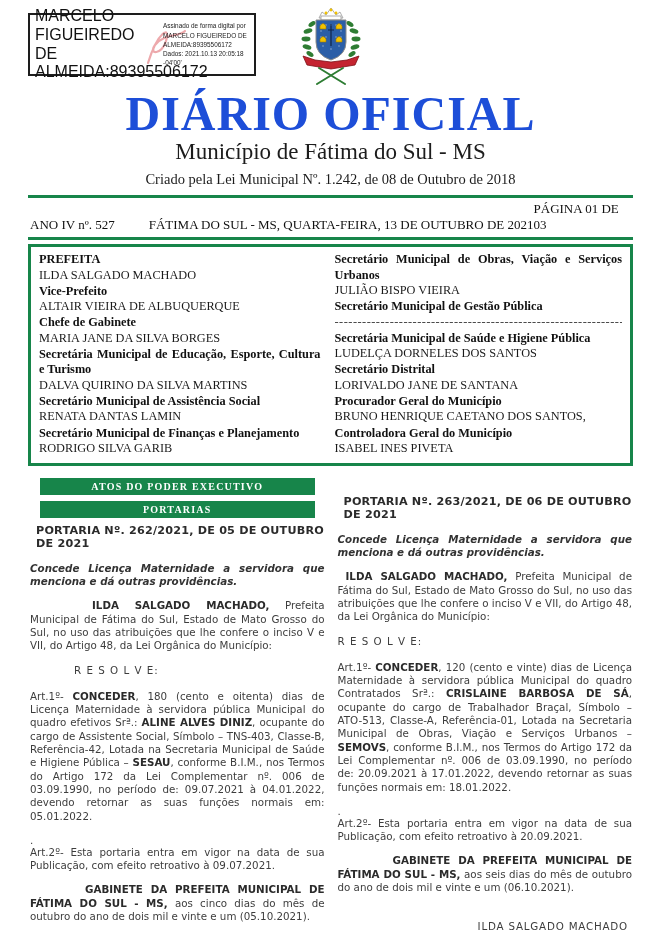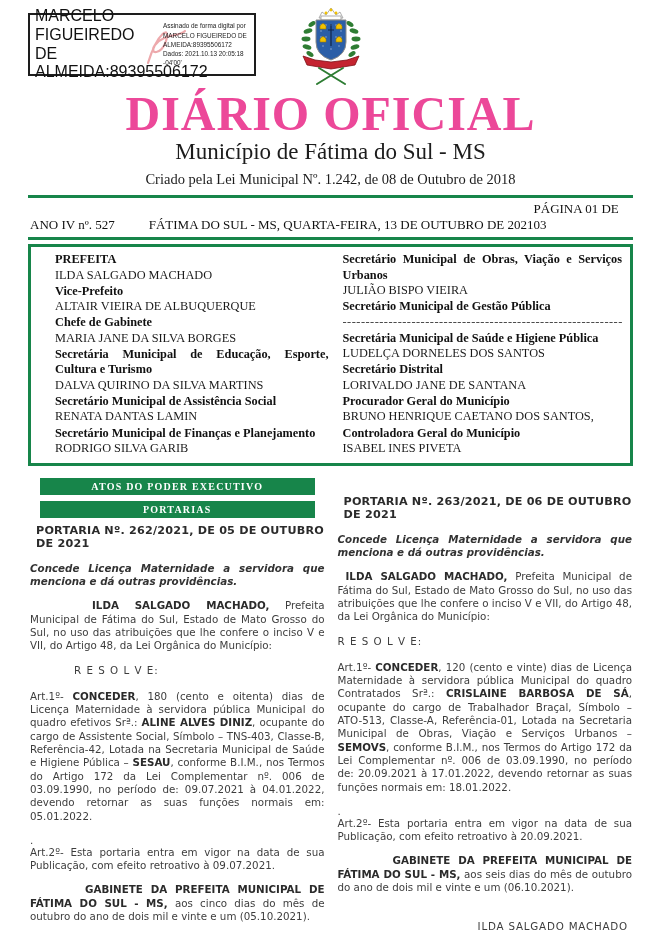--- a/index.html
+++ b/index.html
@@ -33,41 +33,41 @@
     font-size: 6.4px; line-height: 1.45; color: #222;
     padding-left: 6px; position: relative; z-index: 2;
   }
   .sig-swoosh { position: absolute; left: 108px; top: 8px; z-index: 1; }
   .coat { position: absolute; left: 50%; top: 6px; transform: translateX(-50%); }
   
   .masthead { text-align: center; }
   .mast-title {
     font-family: "Liberation Serif", serif;
     font-size: 48px; font-weight: 600; letter-spacing: 1px;
-    color: #ec4899; line-height: 1.0; margin-top: 2px;
+    color: #1d4ed8; line-height: 1.0; margin-top: 2px;
   }
   .mast-subtitle { font-size: 23px; color: #1c1c1c; line-height: 1.1; margin-top: 1px; }
   .mast-law { font-size: 14.5px; color: #1c1c1c; margin-top: 7px; margin-bottom: 7px; }
   
   .info-bar {
     margin: 0 28px;
     border-top: 3px solid #17854A;
     border-bottom: 3px solid #17854A;
     display: flex; align-items: flex-end;
     font-size: 13px; padding: 3px 2px 4px 2px; color: #111;
   }
   .info-edition { flex: none; }
   .info-date { flex: none; margin-left: 34px; }
   .info-page { margin-left: auto; }
   
   .officials-box {
     margin: 4px 28px 0 28px;
     border: 3px solid #17854A;
     display: flex;
-    padding: 5px 8px 6px 24px;
+    padding: 5px 8px 6px 8px;
     min-height: 184px;
   }
   .off-col { width: 50%; font-size: 12.3px; line-height: 15.3px; }
   .off-col.left  { padding-right: 10px; }
   .off-col.right { padding-left: 4px; }
   .off-entry { text-align: justify; margin-bottom: 1px; }
   .off-role { font-weight: bold; color: #111; }
   .off-name { color: #1a1a1a; white-space: nowrap; overflow: hidden; }
   .off-name.dashes { color: #444; letter-spacing: 0.5px; }
   

